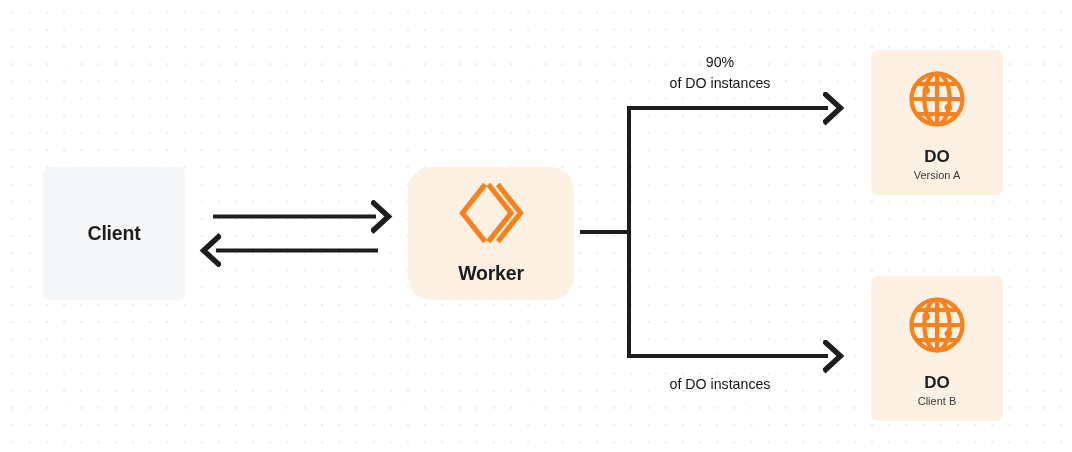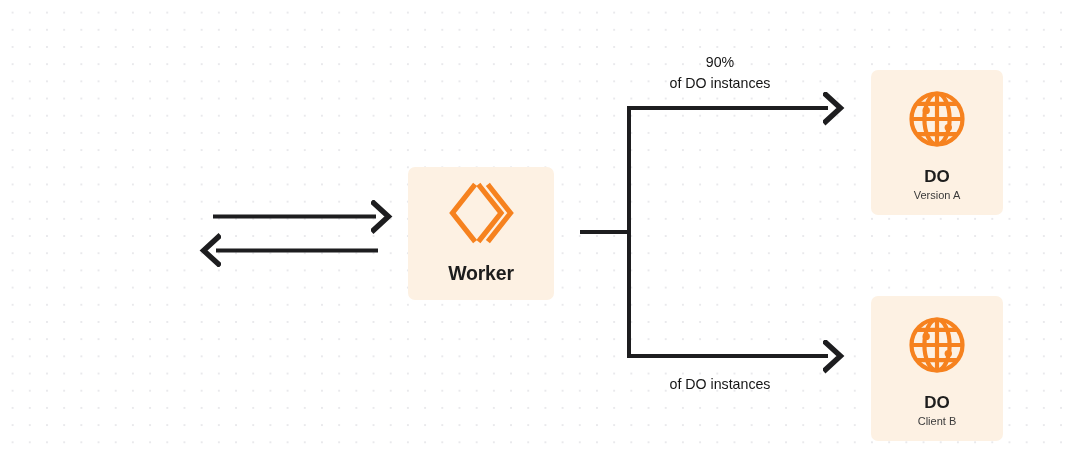--- a/index.html
+++ b/index.html
@@ -28,35 +28,35 @@
   #client-node {
     left:43px; top:167px; width:142px; height:133px;
     background:#f5f6f8;
   }
   #client-node .node-title {
     font-size:19.5px; font-weight:bold; color:#1d1d1d; letter-spacing:-0.2px;
   }
 
   
   #worker-node {
-    left:408px; top:167px; width:146px; height:133px;
+    left:408px; top:167px; width:166px; height:133px;
     background:#fdf1e3;
+    border-radius:23px;
   }
   #worker-node .node-icon { margin-bottom:14px; }
   #worker-node .node-title {
     font-size:19.5px; font-weight:bold; color:#1d1d1d; letter-spacing:-0.2px;
   }
 
   
   .do-node {
     width:132px; height:145px;
     background:#fdf1e3;
     left:871px;
     padding-top:6px;
-    margin-top:20px;
   }
   #do-a-node { top:50px; }
   #do-b-node { top:276px; }
   .do-node .node-icon { margin-bottom:15px; }
   .do-node .node-title {
     font-size:17px; font-weight:bold; color:#1d1d1d; line-height:1.15;
   }
   .do-node .node-sub {
     font-size:11px; font-weight:normal; color:#3a3a3a; margin-top:3px;
   }
@@ -98,20 +98,23 @@
 
     <line x1="580" y1="232" x2="629" y2="232" stroke="#1d1d1f" stroke-width="4" stroke-linecap="butt"></line>
 
     <line x1="629" y1="106" x2="629" y2="358" stroke="#1d1d1f" stroke-width="4" stroke-linecap="butt"></line>
 
     <line x1="627" y1="108" x2="828" y2="108" stroke="#1d1d1f" stroke-width="4" marker-end="url(#arrowR)"></line>
 
     <line x1="627" y1="356" x2="828" y2="356" stroke="#1d1d1f" stroke-width="4" marker-end="url(#arrowR)"></line>
   </svg>
 
+  <div class="node" id="client-node">
+    <span class="node-title">Client</span>
+  </div>
 
   <div class="node" id="worker-node">
     <span class="node-icon">
       <svg width="66" height="62" viewBox="0 0 66 62" xmlns="http://www.w3.org/2000/svg">
         <g fill="none" stroke="#f6821f" stroke-width="5.2" stroke-linecap="square" stroke-linejoin="miter">
           <polyline points="25.5,4.5 4.5,31 25.5,57.5"></polyline>
           <polyline points="32,4.5 53,31 32,57.5"></polyline>
           <polyline points="41.5,4.5 62.5,31 41.5,57.5"></polyline>
         </g>
       </svg>

